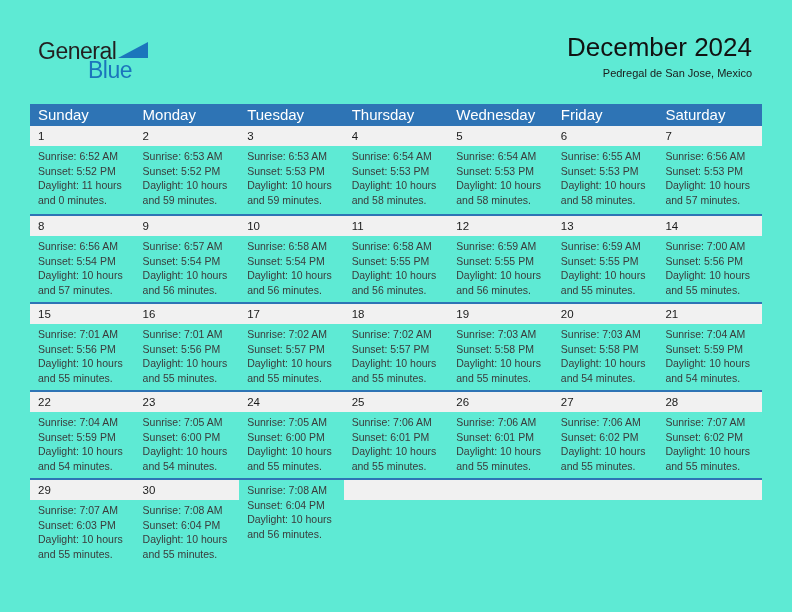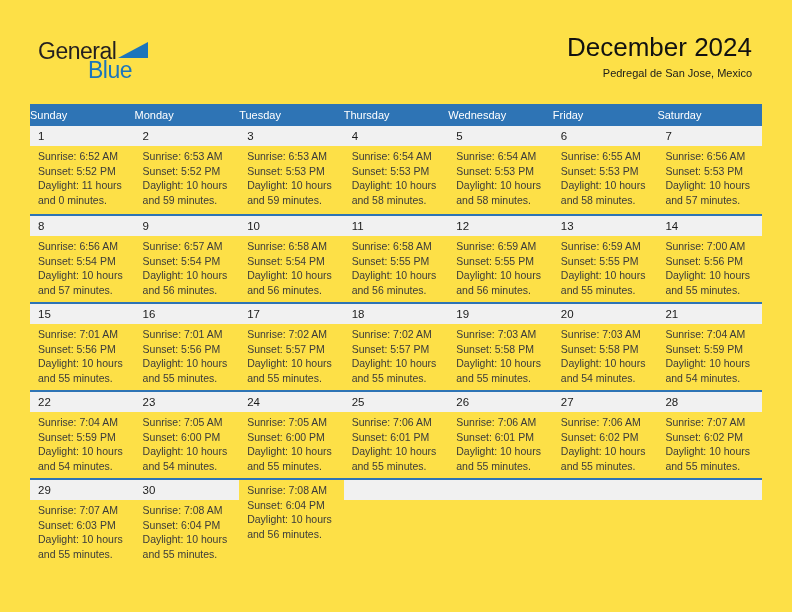--- a/index.html
+++ b/index.html
@@ -1,37 +1,37 @@
 <!DOCTYPE html>
 <html><head>
 <meta charset="utf-8">
 <style>
   * { margin:0; padding:0; box-sizing:border-box; }
   html,body { width:792px; height:612px; background:#ffffff; overflow:hidden;
               font-family:"Liberation Sans", sans-serif; }
-  .page { position:relative; width:792px; height:612px; background:#fde047; }
+  .page { position:relative; width:792px; height:612px; background:#5eead4; }
 
   
   .logo { position:absolute; left:38px; top:40px; }
   .logo-line1 { display:flex; align-items:flex-end; }
   .logo-general { font-size:23px; color:#231f20; letter-spacing:-0.5px; line-height:1; }
   .logo-tri { margin-left:2px; margin-bottom:1px; }
   .logo-blue { font-size:23px; color:#1b75bc; letter-spacing:-0.5px; line-height:1;
                margin-left:50px; margin-top:-4px; }
 
   
   .title-block { position:absolute; right:40px; top:32px; text-align:right; }
   .cal-title { font-size:26px; font-weight:400; color:#111111; }
   .cal-subtitle { font-size:11px; font-weight:400; color:#1a1a1a; margin-top:4px; }
 
   
   .calendar { position:absolute; left:30px; top:104px; width:732px; }
   .weekday-row { display:flex; background:#2e74b5; height:22px; }
-  .weekday-cell { width:14.2857%; color:#ffffff; font-size:11px; line-height:22px;
-                  overflow:hidden; white-space:nowrap; }
+  .weekday-cell { width:14.2857%; color:#ffffff; font-size:15px; line-height:22px;
+                  padding-left:8px; overflow:hidden; white-space:nowrap; }
 
   .week-row { display:flex; height:88px; border-top:2px solid #2e74b5; }
   .week-row:first-child { border-top:none; }
   .day-cell { width:14.2857%; }
   .day-num-band { height:20px; background:#f1f1f1; font-size:11.5px; color:#1a1a1a;
                   line-height:20px; padding-left:8px; }
   .day-details { padding:3px 4px 0 8px; font-size:10.5px; line-height:14.5px; color:#3b3b3b; }
 </style>
 </head>
 <body>

